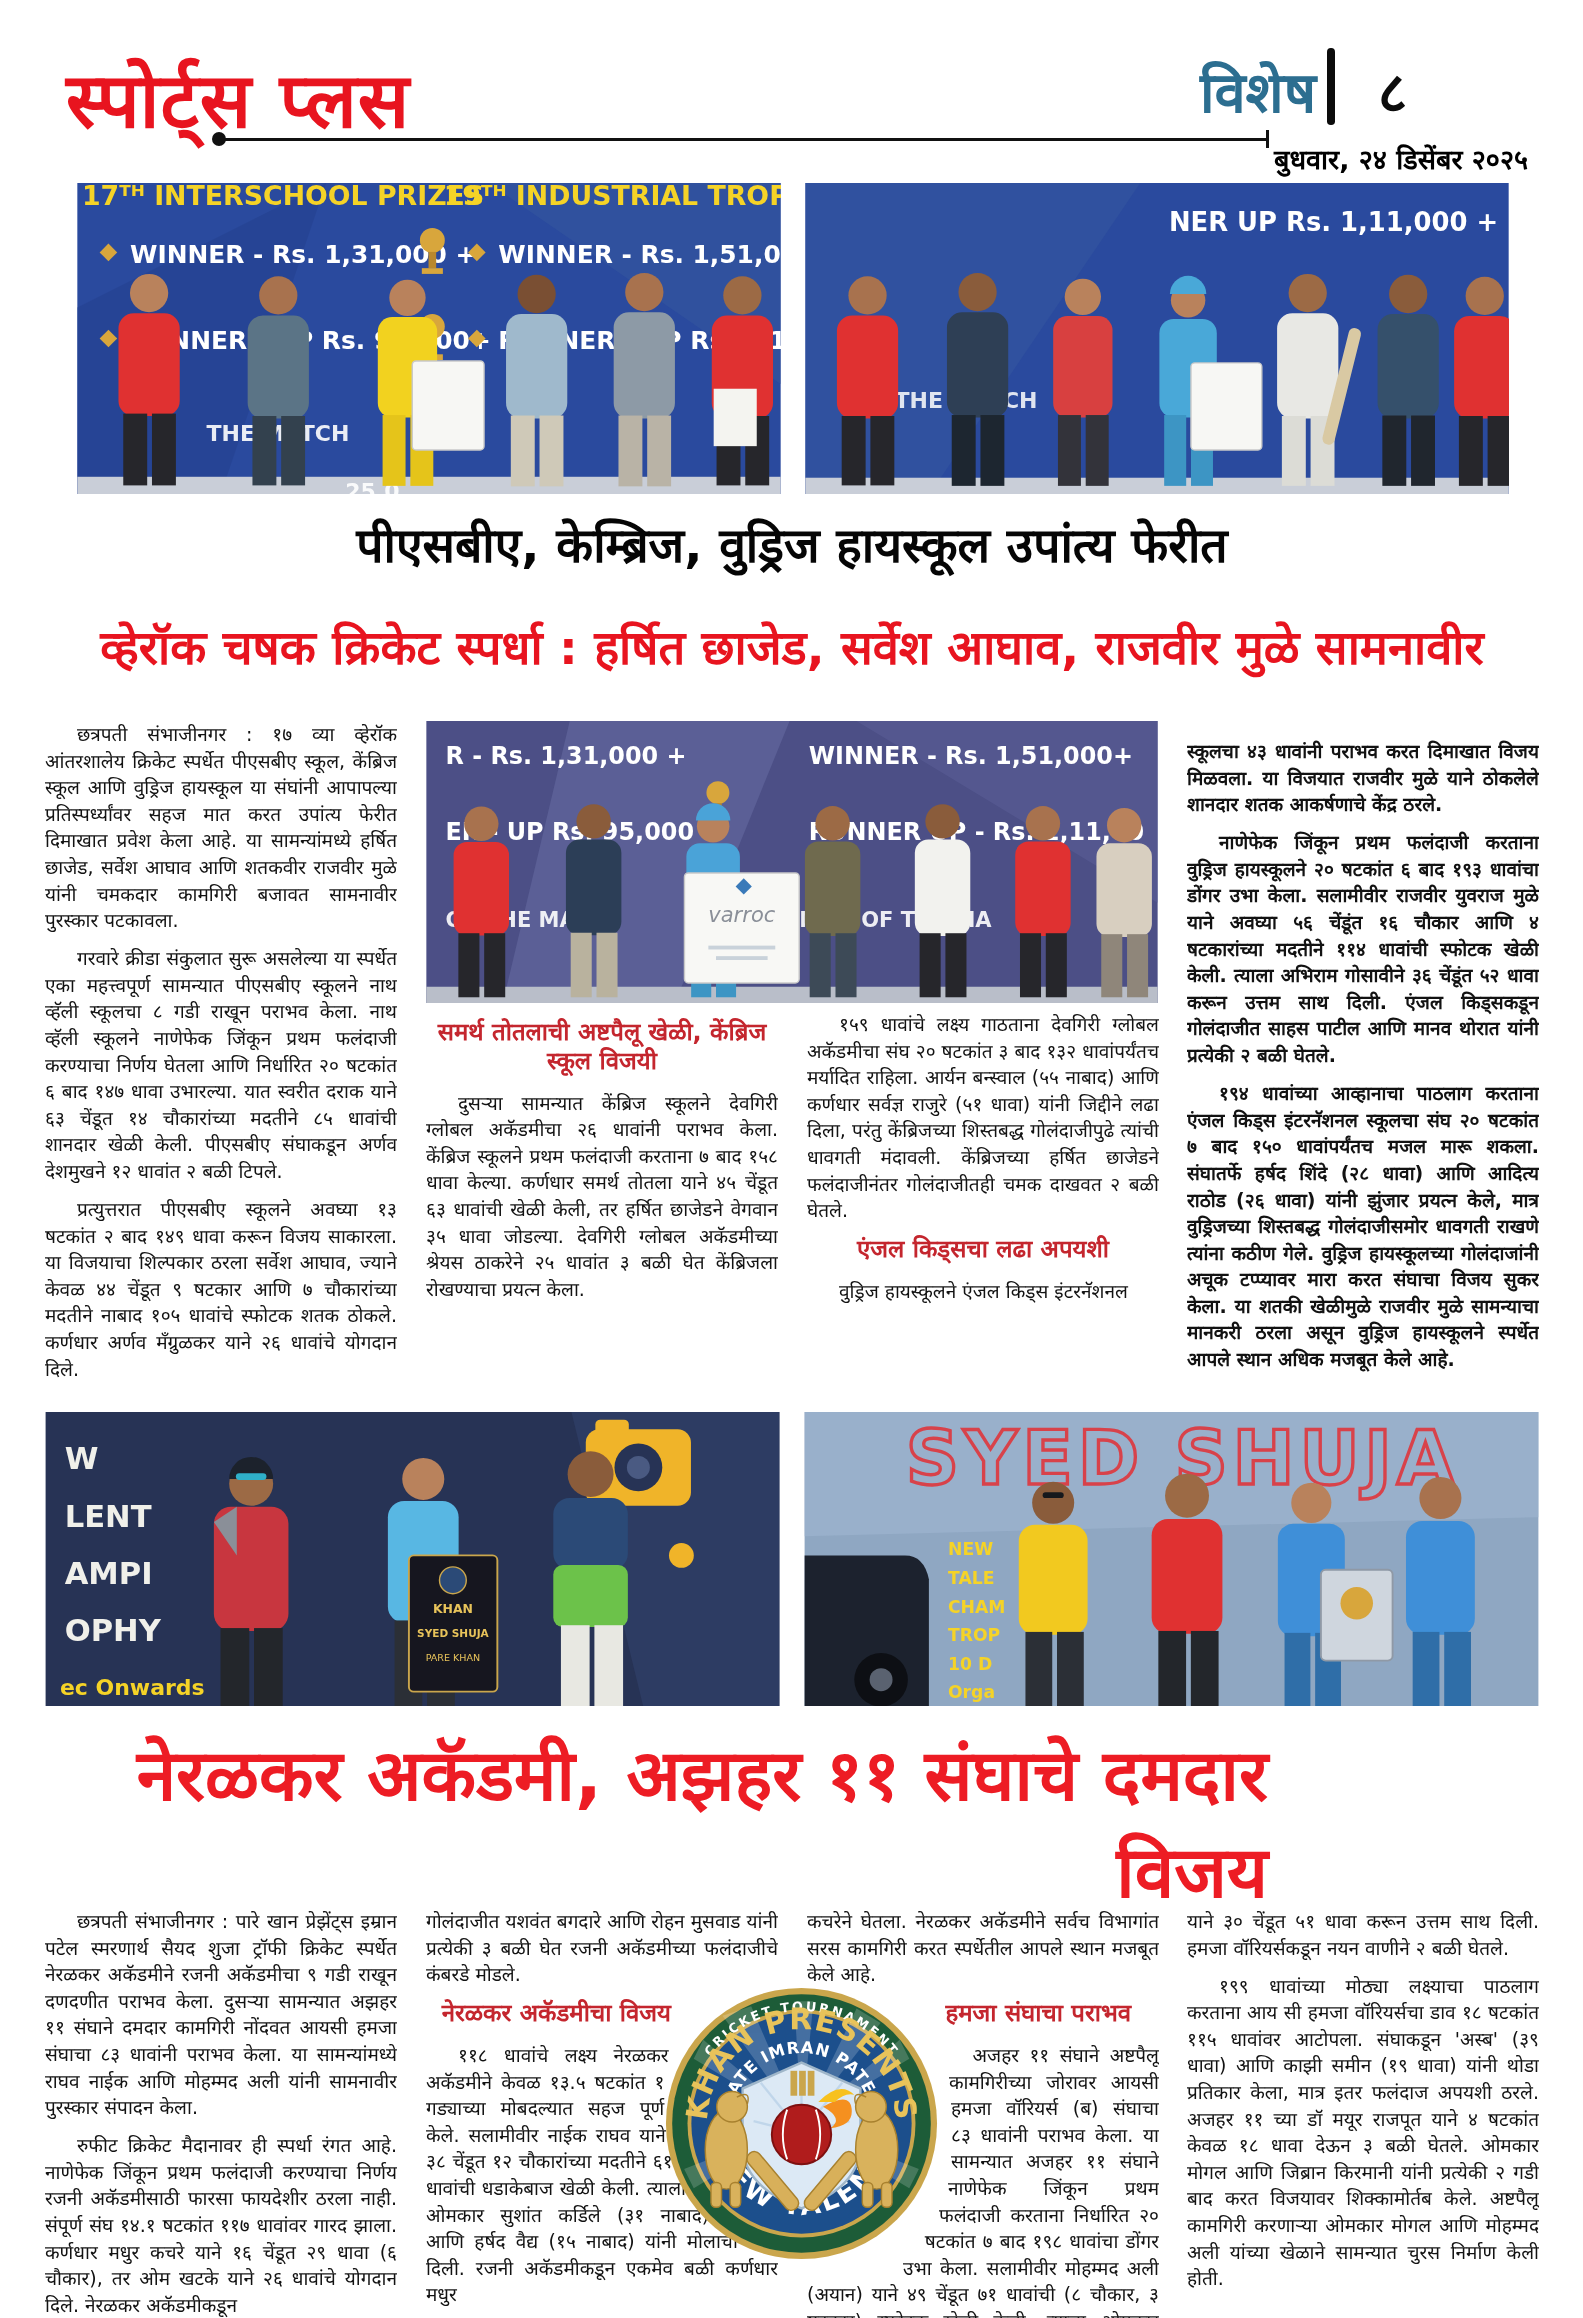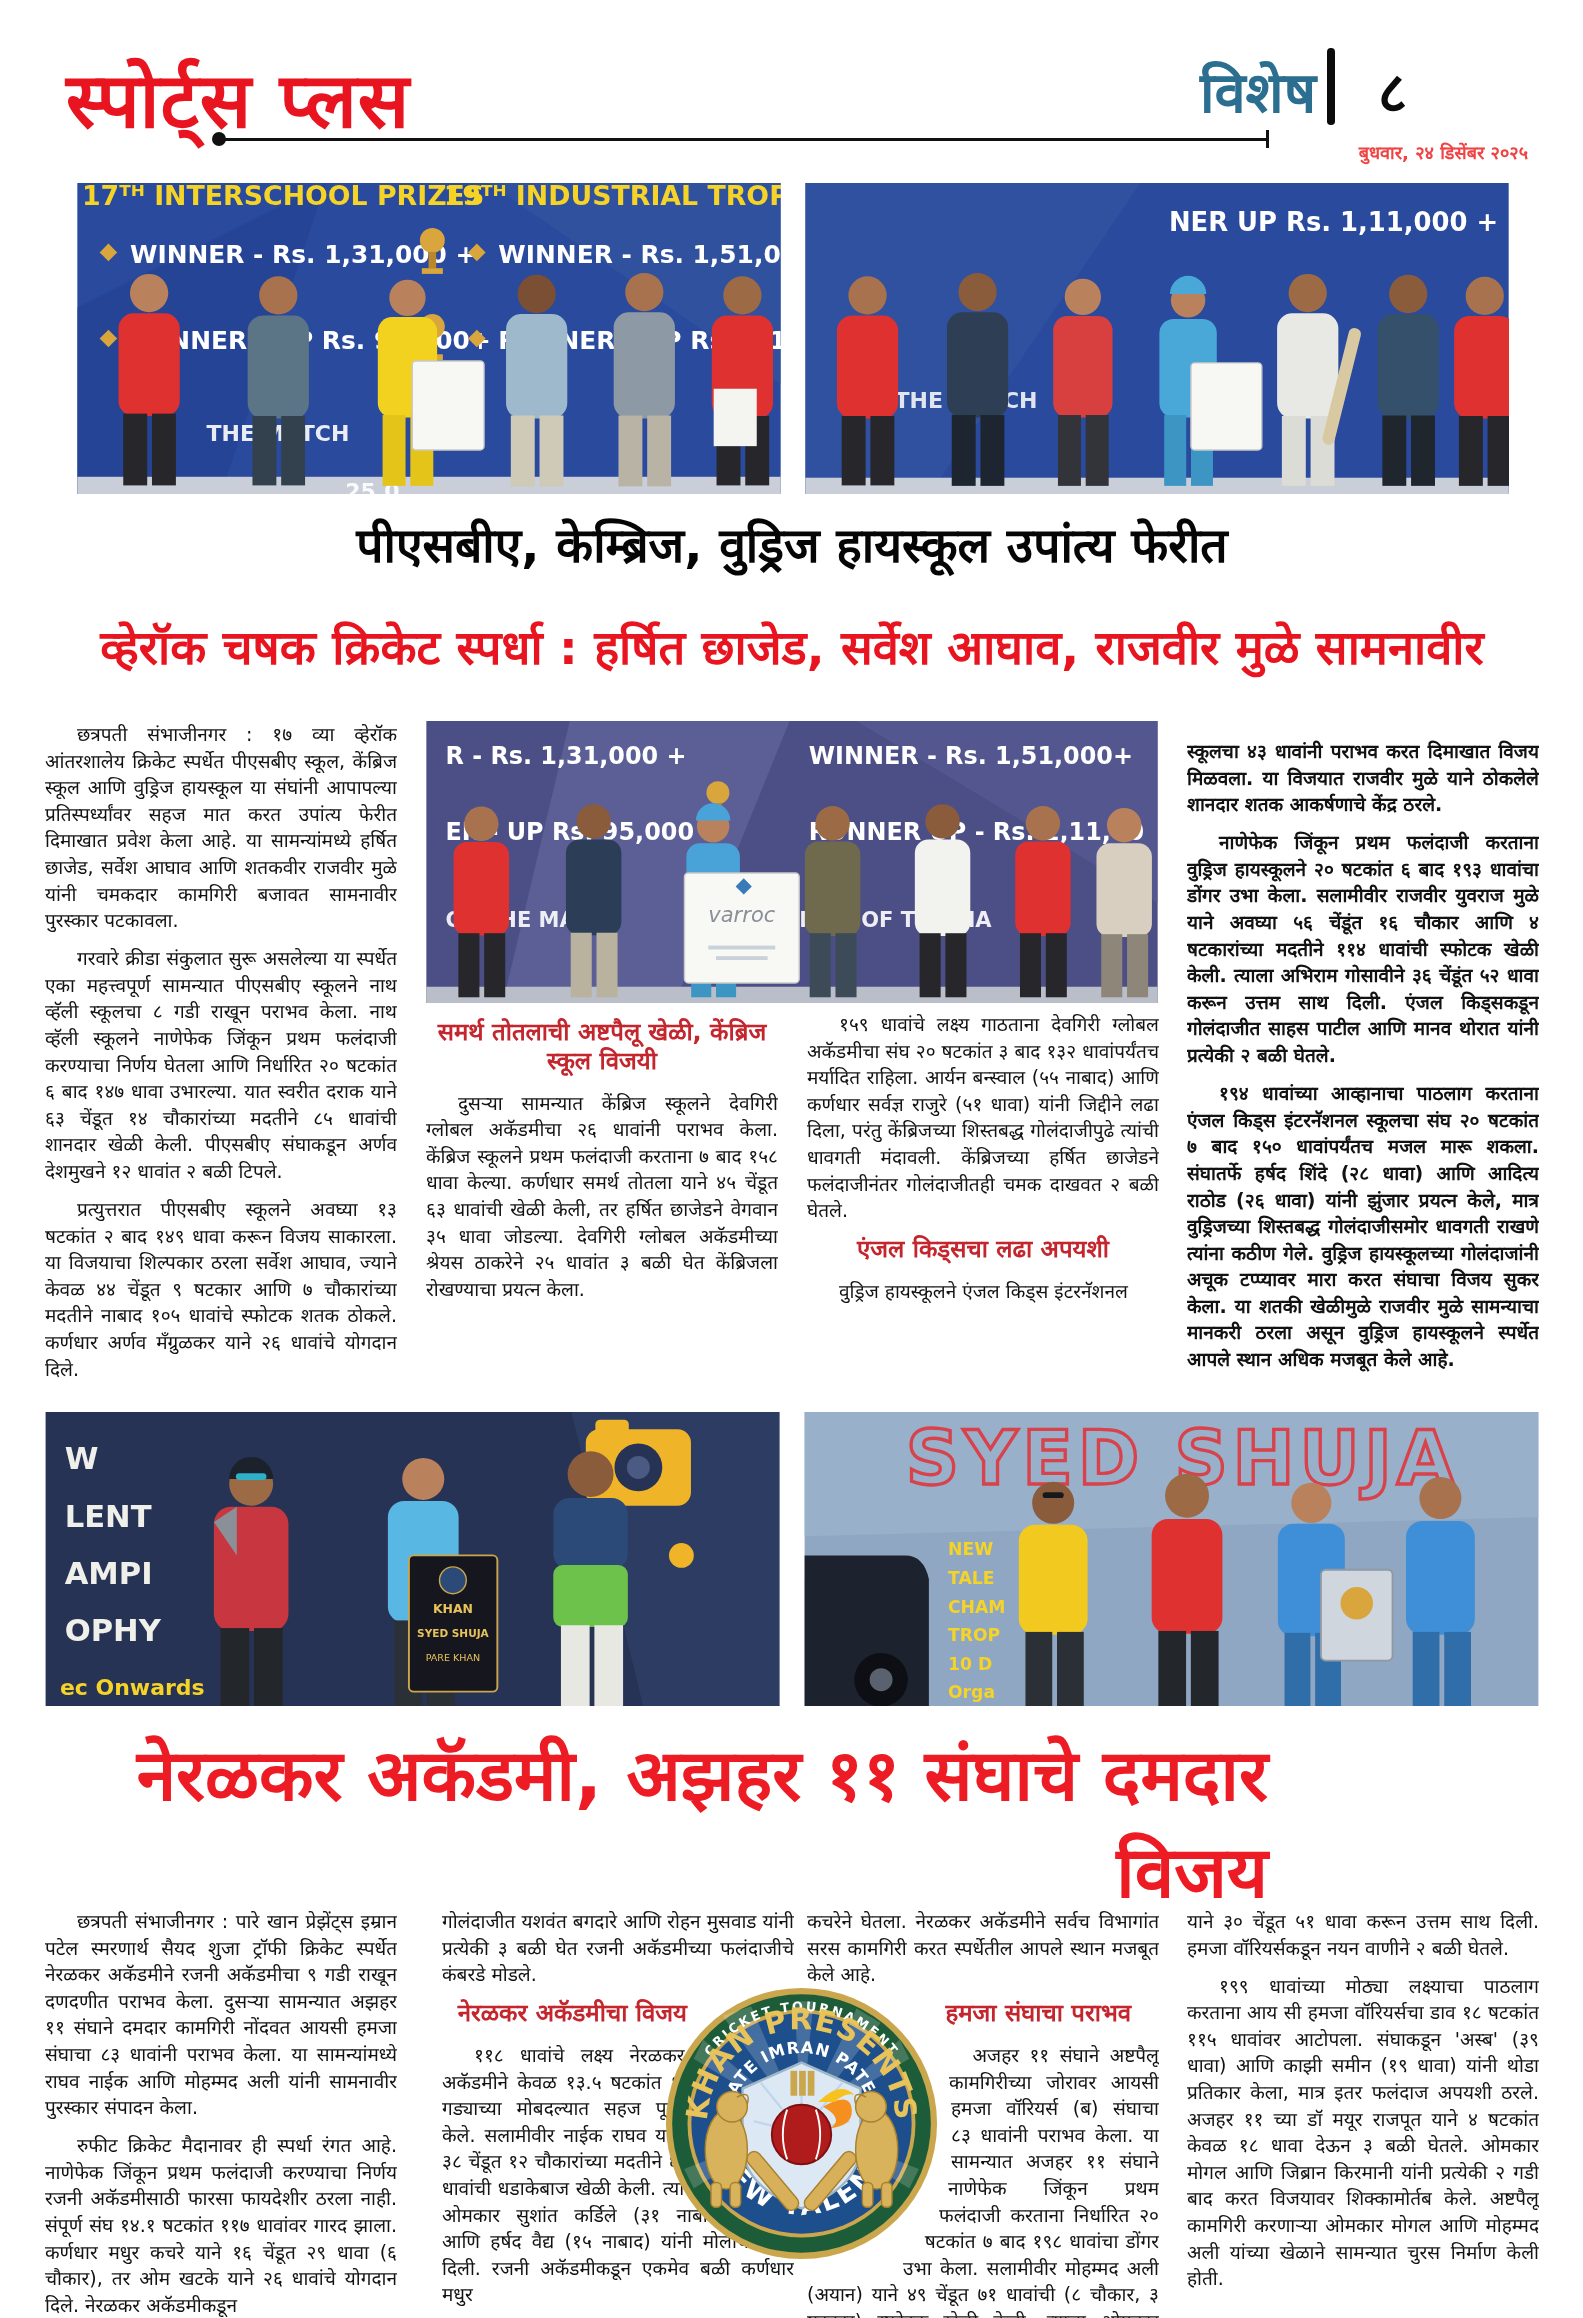--- a/index.html
+++ b/index.html
@@ -8,41 +8,41 @@
   .abs{position:absolute;}
 
   
   .mast-title{left:66px;top:46px;font-size:76px;font-weight:800;color:#e8141f;letter-spacing:1px;}
   .mast-rule{left:218px;top:138px;width:1048px;height:3.4px;background:#111;}
   .mast-dot{left:212px;top:132px;width:14.4px;height:14.4px;border-radius:50%;background:#111;}
   .mast-tick{left:1266px;top:130px;width:3.4px;height:18px;background:#111;}
   .mast-section{right:268px;top:52px;font-size:56px;font-weight:800;color:#2c6e90;}
   .mast-bar{right:249px;top:48px;width:7.7px;height:77px;background:#0c0c0c;border-radius:3.8px;}
   .mast-page{right:177px;top:52px;font-size:56px;font-weight:700;color:#0c0c0c;}
-  .mast-date{right:56px;top:140px;font-size:18px;font-weight:700;color:#ef4444;white-space:nowrap;}
+  .mast-date{right:56px;top:140px;font-size:27px;font-weight:700;color:#000000;white-space:nowrap;}
 
   
   .hl1{left:0;top:511px;width:1584px;text-align:center;font-size:48px;font-weight:800;color:#050505;}
   .sh1{left:0;top:614px;width:1584px;text-align:center;font-size:47px;font-weight:700;color:#e8141f;}
   .hl2{left:0;top:1724px;width:1268px;text-align:right;font-size:71px;font-weight:800;color:#ed1c24;}
   .sh2{left:0;top:1817px;width:1584px;text-align:center;font-size:51px;font-weight:700;color:#0a0a0a;}
 
   
   .col{overflow:hidden;}
   .col p{margin:0 0 11.5px 0;font-size:19px;line-height:1.40;text-align:justify;color:#121212;}
   .col p.ind{text-indent:32px;}
   .colsub{font-size:24px;line-height:1.22;font-weight:700;color:#c4262e;text-align:center;margin:6.7px 0 13.4px 0;}
 
   .a1c1{left:45px;top:721px;width:352px;height:686px;}
   .a1c2{left:426px;top:1011px;width:352px;height:395px;}
   .a1c3{left:807px;top:1011px;width:352px;height:395px;}
   .a1c4{left:1187px;top:738px;width:352px;height:686px;font-weight:bold;}
 
   .a2c1{left:45px;top:1908px;width:352px;height:411px;}
-  .a2c2{left:426px;top:1908px;width:352px;height:411px;margin-left:16px;}
+  .a2c2{left:426px;top:1908px;width:352px;height:411px;}
   .a2c3{left:807px;top:1908px;width:352px;height:411px;}
   .a2c4{left:1187px;top:1908px;width:352px;height:411px;}
 
   .wrapR{float:right;width:122px;height:206px;shape-outside:circle(78% at 115% 50%);}
   .wrapL{float:left;width:144px;height:268px;shape-outside:circle(80% at -18% 50%);}
 
   
   .photo{display:block;}
   .ph-tl{left:77px;top:183px;}
   .ph-tr{left:805px;top:183px;}

